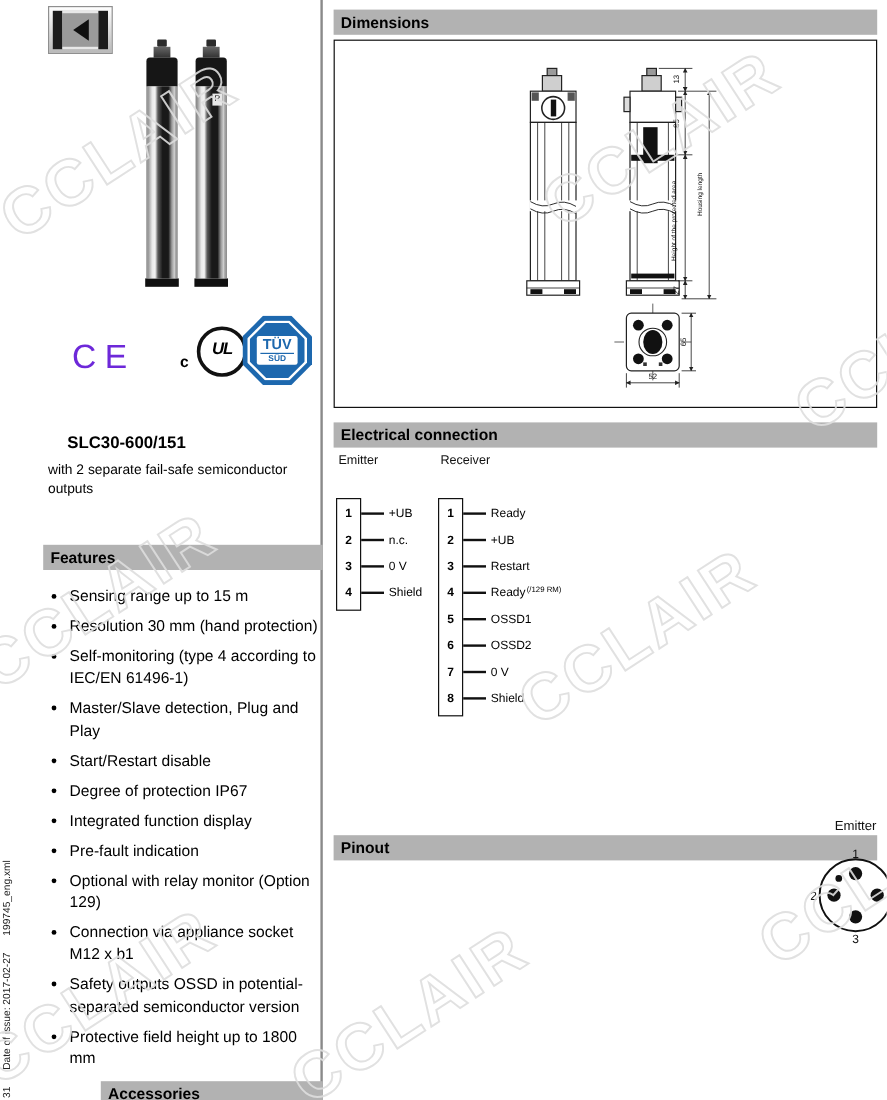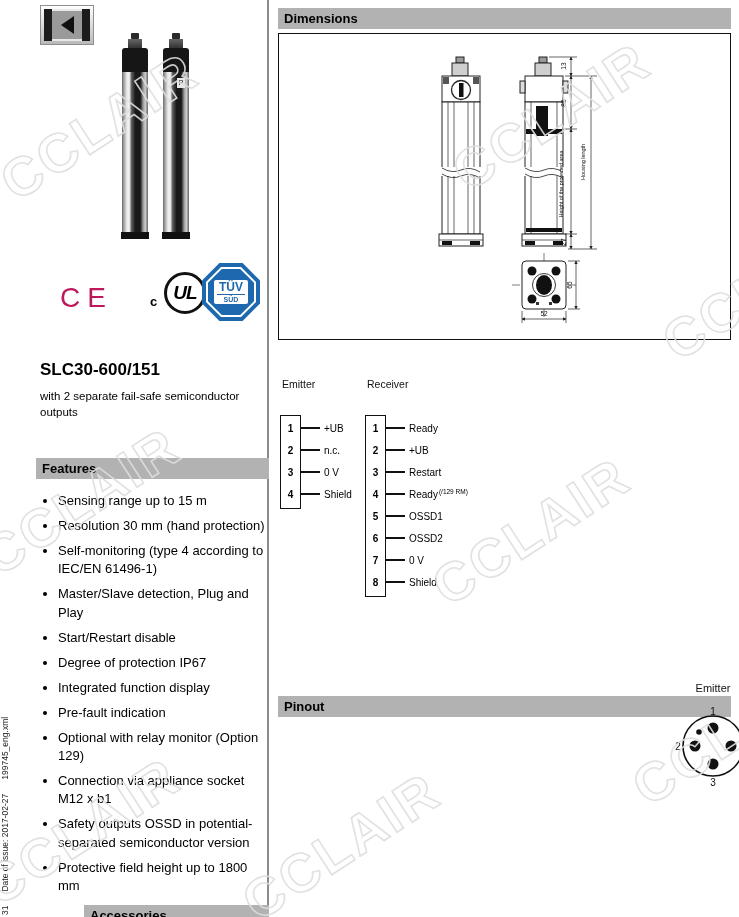--- a/index.html
+++ b/index.html
@@ -42,41 +42,41 @@
   .t-tip  { width:8px; height:6px; background:#2b2b2b; margin:0 auto; border-radius:1px; }
   .t-stub { width:14px; height:9px; background:linear-gradient(#666,#333); margin:0 auto; }
   .t-cap  { height:24px; background:#161616; border-radius:3px 3px 0 0; }
   .t-body { position:relative; height:160px; border-left:1px solid #777; border-right:1px solid #777;
             background:linear-gradient(90deg,#8a8a8a 0%,#e9e9e9 16%,#f4f4f4 26%,#5a5a5a 36%,#191919 52%,#191919 72%,#9a9a9a 84%,#cfcfcf 93%,#8a8a8a 100%); }
   .t-foot { width:28px; height:7px; background:#101010; margin-left:-1px; }
   .p-badge { position:absolute; top:6px; right:3px; width:8px; height:10px; background:#e8e8e8;
              color:#111; font-size:7px; line-height:10px; text-align:center; }
 
   
-  .ce-mark { position:absolute; left:24px; top:282px; font-size:28px; letter-spacing:7px; color:#be185d; }
+  .ce-mark { position:absolute; left:24px; top:282px; font-size:28px; letter-spacing:7px; color:#6d28d9; }
   .ul-mark { position:absolute; left:106px; top:270px; width:86px; height:52px; }
   .ul-circle { position:absolute; left:22px; top:2px; width:42px; height:42px; border:3px solid #111;
                border-radius:50%; text-align:center; }
-  .ul-circle span { display:inline-block; margin-top:7px; font-size:19px; font-weight:bold;
+  .ul-circle span { display:inline-block; margin-top:7px; font-size:14px; font-weight:bold;
                     font-style:italic; letter-spacing:-1px; }
   .ul-c  { position:absolute; left:8px;  top:24px; font-size:13px; font-weight:bold; }
   .ul-us { position:absolute; right:0px; top:24px; font-size:13px; font-weight:bold; }
   .tuv-mark { position:absolute; left:166px; top:263px; width:58px; height:58px; }
   .oct { clip-path:polygon(30% 0,70% 0,100% 30%,100% 70%,70% 100%,30% 100%,0 70%,0 30%); }
   .tuv-b1 { width:58px; height:58px; background:#1d68ae; display:flex; align-items:center; justify-content:center; }
   .tuv-w  { width:50px; height:50px; background:#fff; display:flex; align-items:center; justify-content:center; }
   .tuv-b2 { width:46px; height:46px; background:#1d68ae; display:flex; align-items:center; justify-content:center; }
   .tuv-box { width:34px; height:24px; background:#fff; border-radius:2px; text-align:center; }
   .tuv-box .t1 { display:block; font-size:12px; font-weight:bold; color:#1d68ae; line-height:13px;
                  border-bottom:1.5px solid #1d68ae; margin:1px 3px 0 3px; }
   .tuv-box .t2 { display:block; font-size:7px; font-weight:bold; color:#1d68ae; line-height:9px; }
 
   
   .sections { position:absolute; left:0; top:350px; width:233px; }
-  .model-number { margin:10px 0 0 4px; font-size:17px; font-weight:bold; }
+  .model-number { margin:10px 0 0 20px; font-size:14px; font-weight:bold; }
   .model-desc { margin:9px 0 0 4px; font-size:11.5px; line-height:1.35; width:220px; }
   .features-bar { margin-top:38px; }
   ul.features { margin:13px 0 0 22px; width:210px; }
   ul.features li { font-size:13px; line-height:1.42; margin-bottom:6.5px; }
   .acc-bar { margin-top:9px;margin-left:48px; }
   .acc-name { margin:8px 0 0 4px; font-size:12.5px; font-weight:bold; }
   .acc-desc { margin:1px 0 0 4px; font-size:12px; line-height:1.35; width:225px; }
 
   
   .dim-bar  { position:absolute; left:8px; top:8px; width:453px; }
@@ -284,20 +284,21 @@
             <line x1="243" y1="277" x2="243" y2="289"></line>
             <line x1="287" y1="277" x2="287" y2="289"></line>
             <line x1="243" y1="285" x2="287" y2="285" marker-start="url(#arr)" marker-end="url(#arr)"></line>
           </g>
           <text font-size="6.5" text-anchor="middle" transform="rotate(-90 293 251)" x="293" y="251">65</text>
           <text font-size="6.5" text-anchor="middle" x="265" y="282">52</text>
         </g>
       </svg>
     </div>
 
+    <div class="secbar elec-bar">Electrical connection</div>
     <span class="pin-col-label" style="left:12px; top:378px;">Emitter</span>
     <span class="pin-col-label" style="left:97px; top:378px;">Receiver</span>
 
     <div class="terminal" style="left:10px; top:415px;">
       <div class="pinbox">
         <div class="pin-num">1</div>
         <div class="pin-num">2</div>
         <div class="pin-num">3</div>
         <div class="pin-num">4</div>
       </div>

